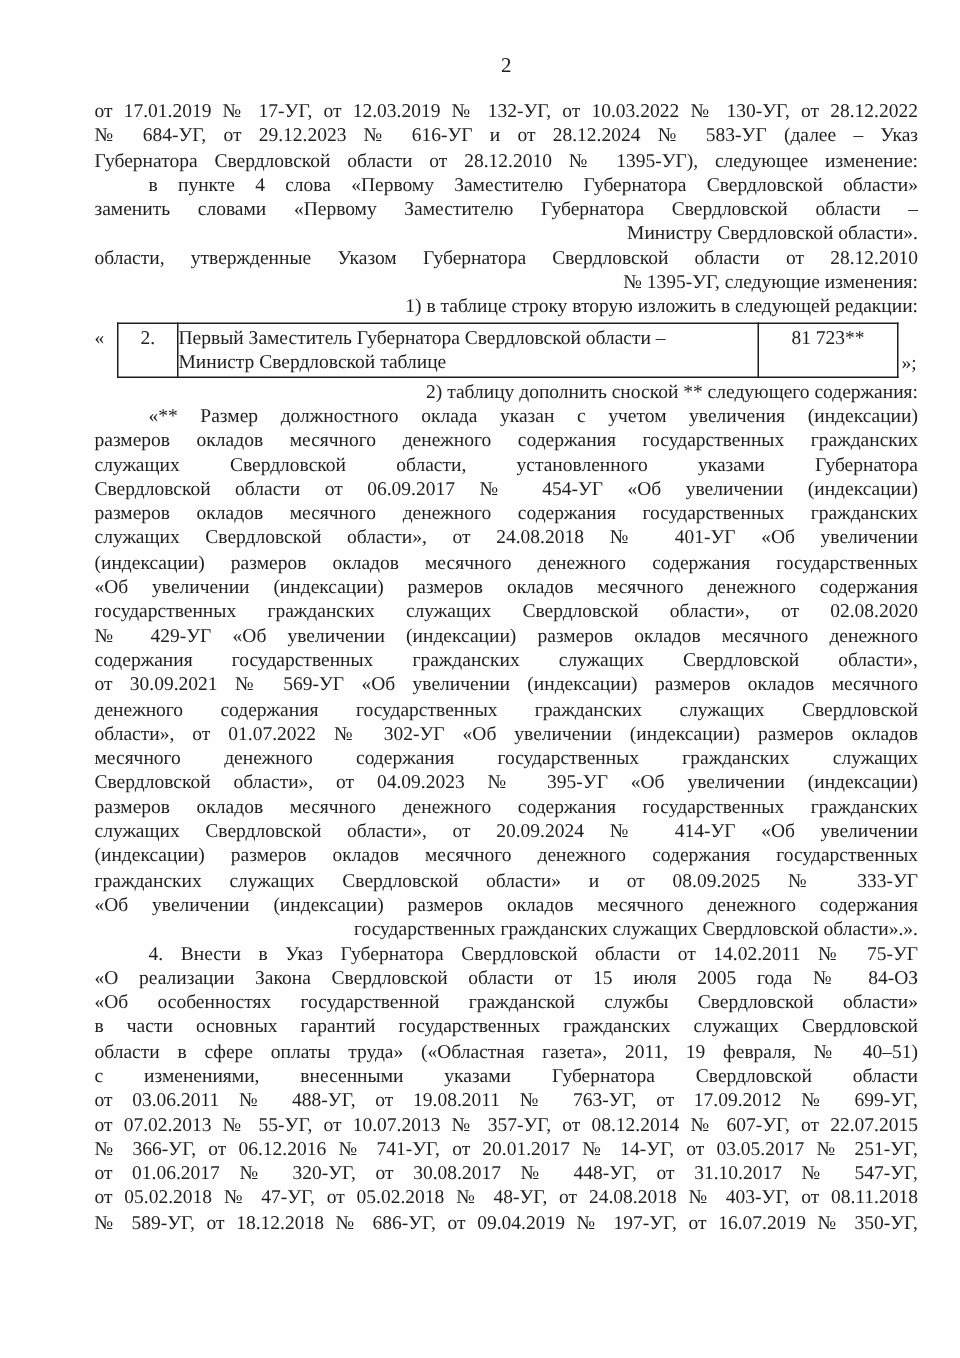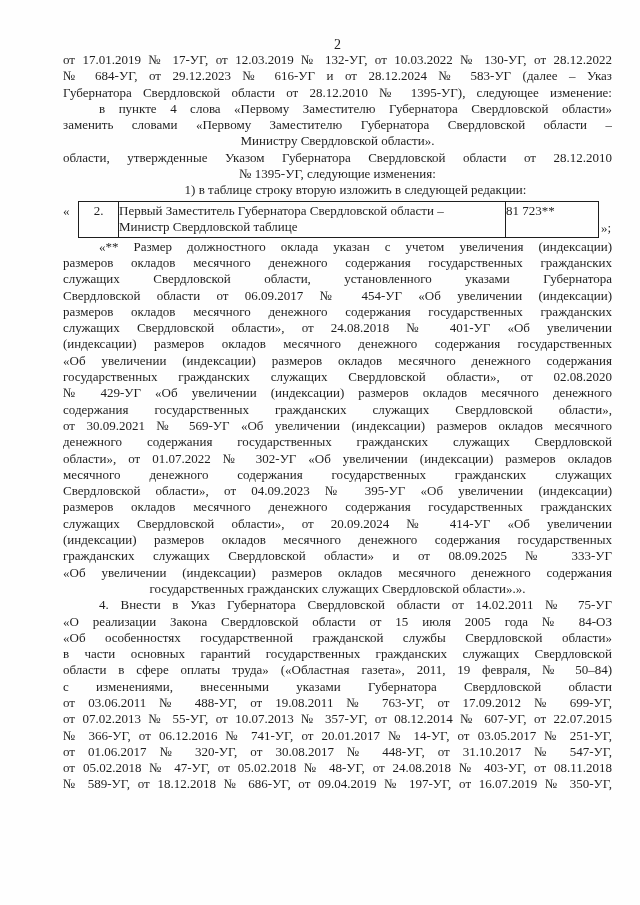--- a/index.html
+++ b/index.html
@@ -20,35 +20,35 @@
     position: absolute;
     top: 37px;
     left: 63px;
     width: 549px;
     text-align: center;
     font-size: 14px;
     line-height: 16px;
   }
   .textblock {
     position: absolute;
-    top: 52px;
+    top: 66px;
     left: 63px;
     width: 549px;
     font-size: 13px;
     line-height: 16.3px;
   }
   .tline {
     text-align: justify;
     text-align-last: justify;
     white-space: normal;
     overflow: hidden;
     max-height: 17px;
   }
   .tline.noj {
-    text-align: center;
+    text-align: right;
     text-align-last: auto;
   }
   .tline.ind {
     text-indent: 36px;
   }
   .table-block {
     display: flex;
     align-items: stretch;
     margin: 2px 0 1px 0;
   }
@@ -64,21 +64,21 @@
     font-size: 13px;
     line-height: 16px;
   }
   table.amend td {
     border: 1.6px solid #1e1e1e;
     vertical-align: top;
     padding: 1px 0 2px 0;
   }
   td.num { width: 39px; text-align: center; }
   td.pos { width: 386px; padding-left: 4px; padding-right: 3px; }
-  td.val { width: 92px; }
+  td.val { width: 92px; text-align: center; }
   .q-close {
     align-self: flex-end;
     padding-left: 2px;
     padding-bottom: 1px;
     line-height: 16.3px;
   }
 </style>
 </head>
 <body>
 
@@ -106,20 +106,21 @@
             <div>Первый Заместитель Губернатора Свердловской области –</div>
             <div>Министр Свердловской таблице</div>
           </td>
           <td class="val">81 723**</td>
         </tr>
         </tbody>
       </table>
       <span class="q-close">»;</span>
     </div>
     <div id="after-lines">
+        <div class="tline ind noj">2) таблицу дополнить сноской ** следующего содержания:</div>
         <div class="tline ind">«** Размер должностного оклада указан с учетом увеличения (индексации)</div>
         <div class="tline">размеров окладов месячного денежного содержания государственных гражданских</div>
         <div class="tline">служащих Свердловской области, установленного указами Губернатора</div>
         <div class="tline">Свердловской области от 06.09.2017 № 454-УГ «Об увеличении (индексации)</div>
         <div class="tline">размеров окладов месячного денежного содержания государственных гражданских</div>
         <div class="tline">служащих Свердловской области», от 24.08.2018 № 401-УГ «Об увеличении</div>
         <div class="tline">(индексации) размеров окладов месячного денежного содержания государственных</div>
         <div class="tline">«Об увеличении (индексации) размеров окладов месячного денежного содержания</div>
         <div class="tline">государственных гражданских служащих Свердловской области», от 02.08.2020</div>
         <div class="tline">№ 429-УГ «Об увеличении (индексации) размеров окладов месячного денежного</div>
@@ -132,21 +133,21 @@
         <div class="tline">размеров окладов месячного денежного содержания государственных гражданских</div>
         <div class="tline">служащих Свердловской области», от 20.09.2024 № 414-УГ «Об увеличении</div>
         <div class="tline">(индексации) размеров окладов месячного денежного содержания государственных</div>
         <div class="tline">гражданских служащих Свердловской области» и от 08.09.2025 № 333-УГ</div>
         <div class="tline">«Об увеличении (индексации) размеров окладов месячного денежного содержания</div>
         <div class="tline noj">государственных гражданских служащих Свердловской области».».</div>
         <div class="tline ind">4. Внести в Указ Губернатора Свердловской области от 14.02.2011 № 75-УГ</div>
         <div class="tline">«О реализации Закона Свердловской области от 15 июля 2005 года № 84-ОЗ</div>
         <div class="tline">«Об особенностях государственной гражданской службы Свердловской области»</div>
         <div class="tline">в части основных гарантий государственных гражданских служащих Свердловской</div>
-        <div class="tline">области в сфере оплаты труда» («Областная газета», 2011, 19 февраля, № 50–84)</div>
+        <div class="tline">области в сфере оплаты труда» («Областная газета», 2011, 19 февраля, № 40–51)</div>
         <div class="tline">с изменениями, внесенными указами Губернатора Свердловской области</div>
         <div class="tline">от 03.06.2011 № 488-УГ, от 19.08.2011 № 763-УГ, от 17.09.2012 № 699-УГ,</div>
         <div class="tline">от 07.02.2013 № 55-УГ, от 10.07.2013 № 357-УГ, от 08.12.2014 № 607-УГ, от 22.07.2015</div>
         <div class="tline">№ 366-УГ, от 06.12.2016 № 741-УГ, от 20.01.2017 № 14-УГ, от 03.05.2017 № 251-УГ,</div>
         <div class="tline">от 01.06.2017 № 320-УГ, от 30.08.2017 № 448-УГ, от 31.10.2017 № 547-УГ,</div>
         <div class="tline">от 05.02.2018 № 47-УГ, от 05.02.2018 № 48-УГ, от 24.08.2018 № 403-УГ, от 08.11.2018</div>
         <div class="tline">№ 589-УГ, от 18.12.2018 № 686-УГ, от 09.04.2019 № 197-УГ, от 16.07.2019 № 350-УГ,</div>
       </div>
   </div>
 </div>

